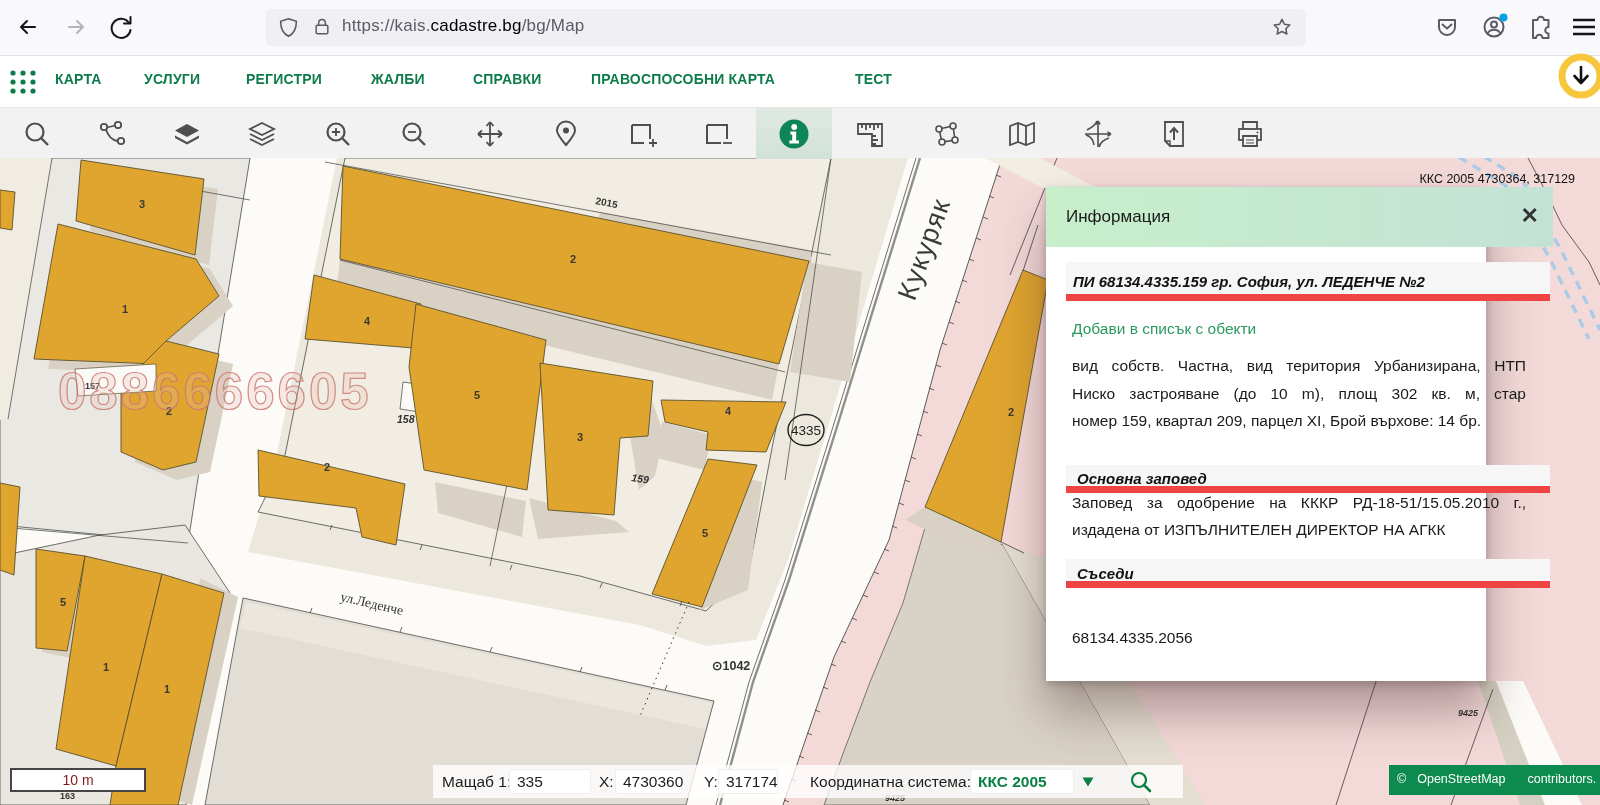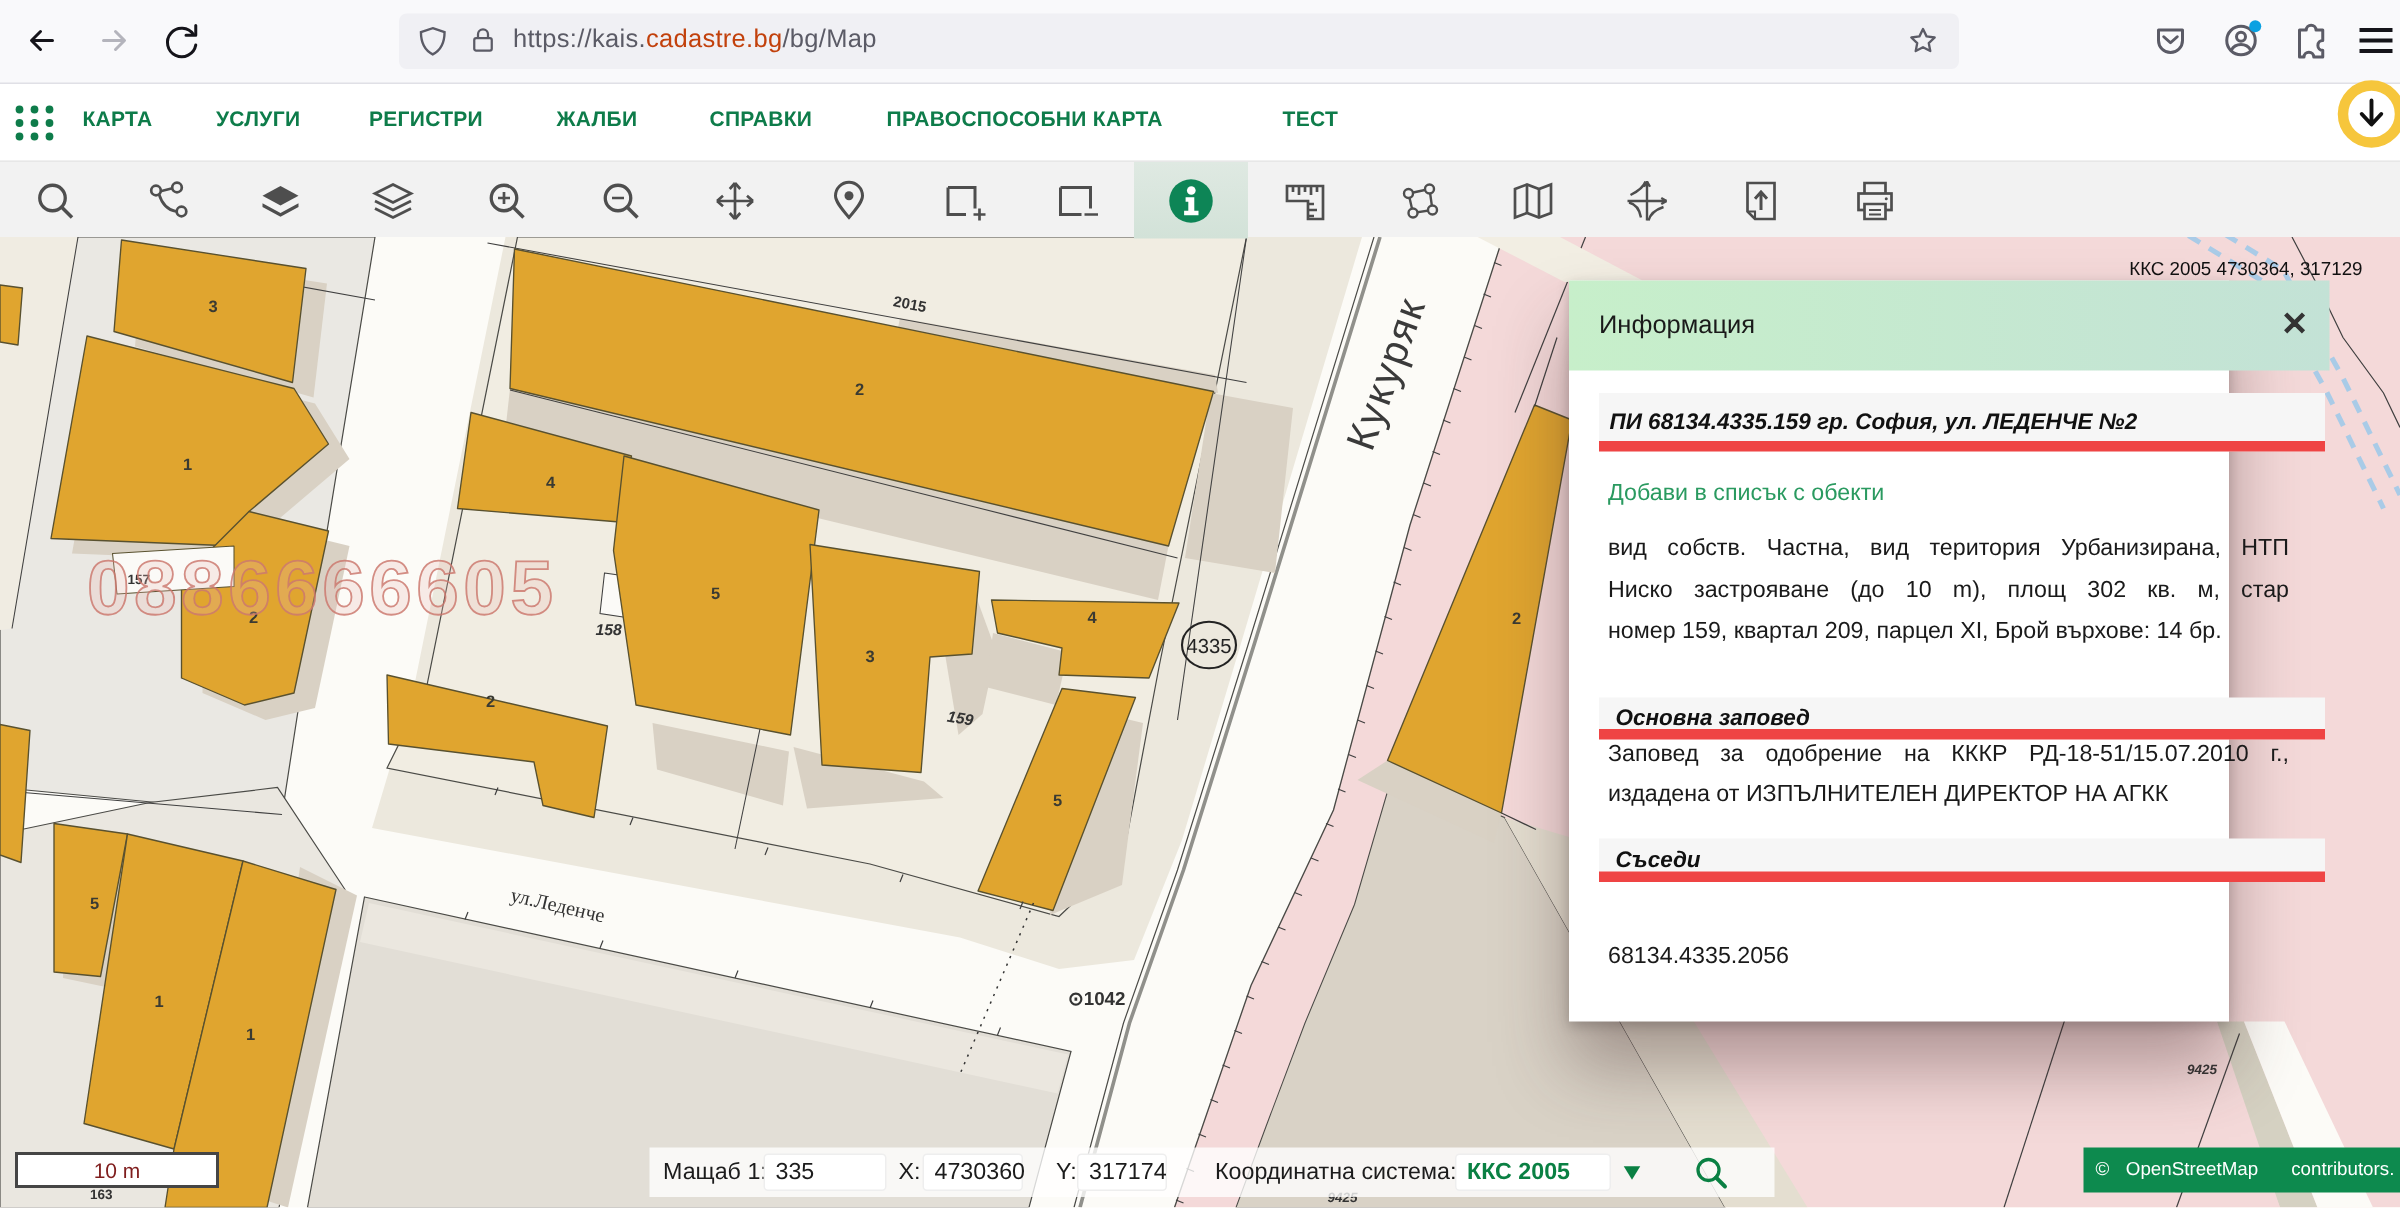--- a/index.html
+++ b/index.html
@@ -3,21 +3,21 @@
 <meta charset="utf-8">
 <style>
   * { margin:0; padding:0; box-sizing:border-box; }
   html,body { width:1600px; height:805px; overflow:hidden; font-family:"Liberation Sans", sans-serif; }
   #page { position:relative; width:1600px; height:805px; background:#fff; }
   
   #chrome { position:absolute; left:0; top:0; width:1600px; height:56px; background:#f9f9fb; border-bottom:1px solid #e0e0e6; }
   .navbtn { position:absolute; top:9px; width:36px; height:36px; }
   #urlbar { position:absolute; left:266px; top:9px; width:1040px; height:37px; background:#f0f0f4; border-radius:5px; }
   #urltext { position:absolute; left:76px; top:7px; font-size:17px; color:#5b5b66; white-space:nowrap; letter-spacing:0.2px; }
-  #urltext b { color:#c2410c; font-weight:normal; }
+  #urltext b { color:#000000; font-weight:normal; }
   
   #menu { position:absolute; left:0; top:57px; width:1600px; height:50px; background:#ffffff; }
   .mitem { position:absolute; top:14px; font-size:14px; font-weight:bold; color:#0e7c4a; letter-spacing:0.2px; }
   
   #mtb { position:absolute; left:0; top:107px; width:1600px; height:51px; background:#f2f2f2; border-top:1px solid #e7e7e7; }
   #infosel { position:absolute; left:756px; top:0; width:76px; height:51px; background:linear-gradient(#dfe9e2,#d2e2d8); }
   
   #map { position:absolute; left:0; top:158px; width:1600px; height:647px; }
   
   #panel { position:absolute; left:1046px; top:187px; width:440px; height:494px; background:#ffffff; box-shadow:0 30px 45px rgba(70,45,45,0.40), 0 3px 8px rgba(0,0,0,0.22); }
@@ -354,21 +354,21 @@
     <div id="phead">
         <span class="t">Информация</span>
         <span class="x">✕</span>
       </div>
     <div class="pbox" style="top:75px;height:39px;line-height:39px"><span style="padding-left:7px">ПИ 68134.4335.159 гр. София, ул. ЛЕДЕНЧЕ №2</span></div>
     <div class="pline j" style="top:165px">вид собств. Частна, вид територия Урбанизирана, НТП</div>
     <div class="pline" style="top:128px; color:#2a9a60">Добави в списък с обекти</div>
     <div class="pline j" style="top:193px">Ниско застрояване (до 10 m), площ 302 кв. м, стар</div>
     <div class="pline" style="top:220px">номер 159, квартал 209, парцел XI, Брой върхове: 14 бр.</div>
     <div class="pbox" style="top:278px;height:28px;line-height:28px"><span style="padding-left:11px">Основна заповед</span></div>
-    <div class="pline j" style="top:302px">Заповед за одобрение на КККР РД-18-51/15.07.2010 г.,</div>
+    <div class="pline j" style="top:302px">Заповед за одобрение на КККР РД-18-51/15.05.2010 г.,</div>
     <div class="pline" style="top:329px">издадена от ИЗПЪЛНИТЕЛЕН ДИРЕКТОР НА АГКК</div>
     <div class="pbox" style="top:372px;height:29px;line-height:29px"><span style="padding-left:11px">Съседи</span></div>
     <div class="pline" style="top:437px">68134.4335.2056</div>
   </div>
 
   <div id="scalebox">10 m</div>
   <div id="status">
     <div class="lb" style="left:9px">Мащаб 1:</div>
     <div class="ib" style="left:76px;width:82px">335</div>
     <div class="lb" style="left:166px">X:</div>

